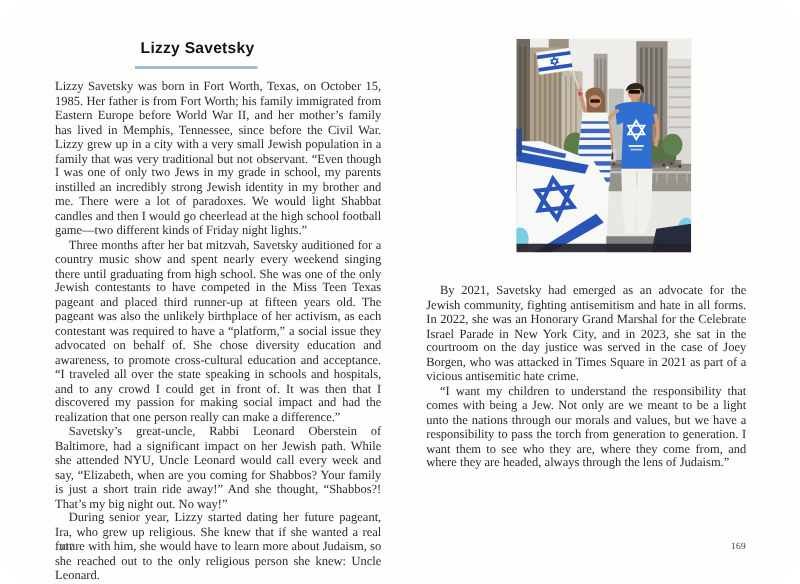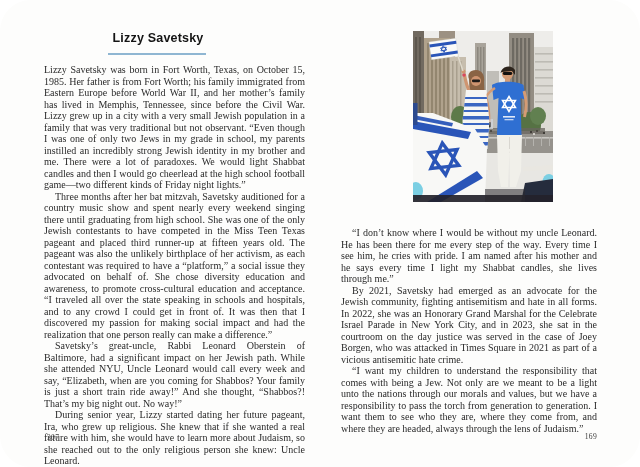--- a/index.html
+++ b/index.html
@@ -213,20 +213,19 @@
       </g>
 
       <g>
         <rect x="0" y="164" width="140" height="7" fill="#23222a" opacity="0.92"></rect>
         <rect x="72" y="158" width="40" height="13" fill="#2b2a30" opacity="0.55"></rect>
       </g>
     </svg>
   </div>
 
   <div class="body-col right-col">
-      <p>“I don’t know where I would be without my uncle Leonard. He has been there for me every step of the way. Every time I see him, he cries with pride. I am named after his mother and he says every time I light my Shabbat candles, she lives through me.”</p>
       <p>By 2021, Savetsky had emerged as an advocate for the Jewish community, fighting antisemitism and hate in all forms. In 2022, she was an Honorary Grand Marshal for the Celebrate Israel Parade in New York City, and in 2023, she sat in the courtroom on the day justice was served in the case of Joey Borgen, who was attacked in Times Square in 2021 as part of a vicious antisemitic hate crime.</p>
       <p>“I want my children to understand the responsibility that comes with being a Jew. Not only are we meant to be a light unto the nations through our morals and values, but we have a responsibility to pass the torch from generation to generation. I want them to see who they are, where they come from, and where they are headed, always through the lens of Judaism.”</p>
     </div>
 
   <div class="pagenum pagenum-right">169</div>
 
 </div>
 
 </body></html>

